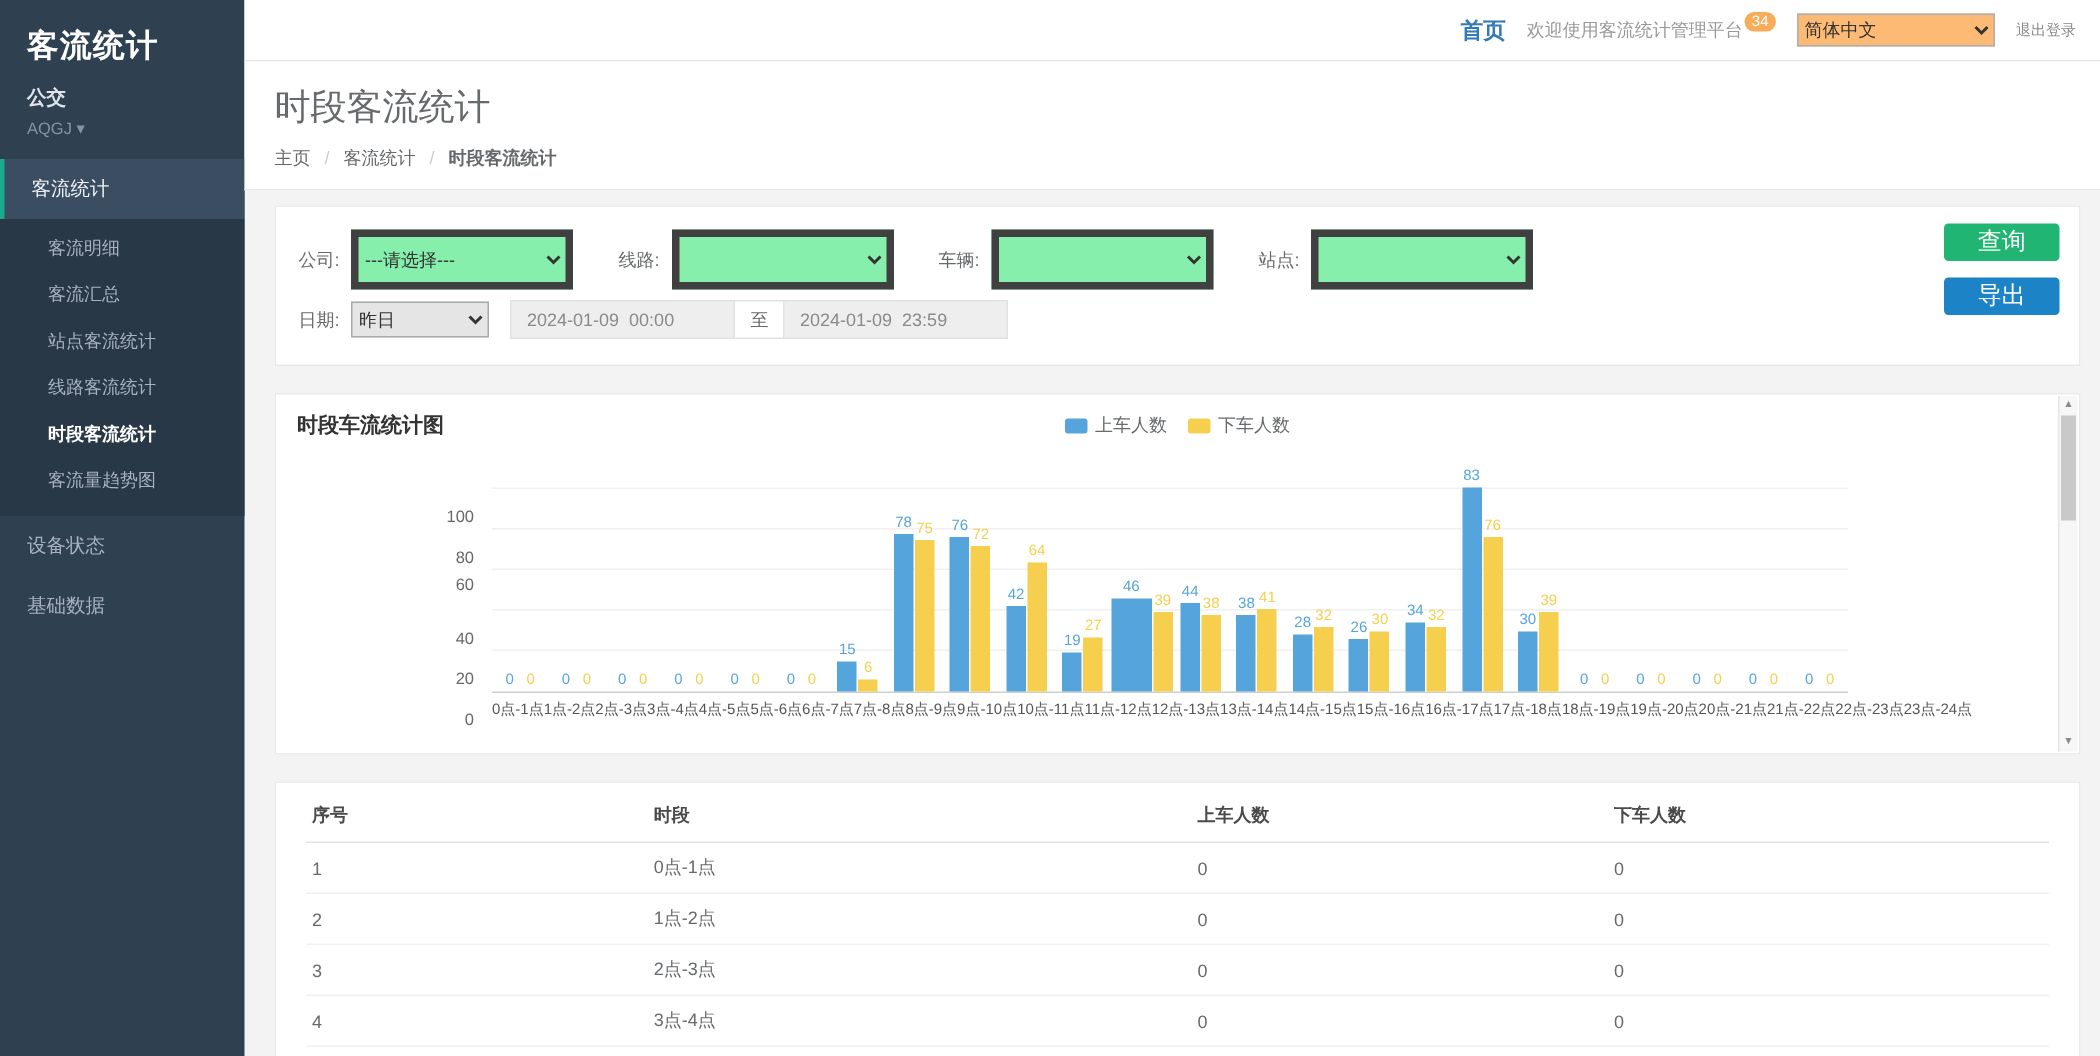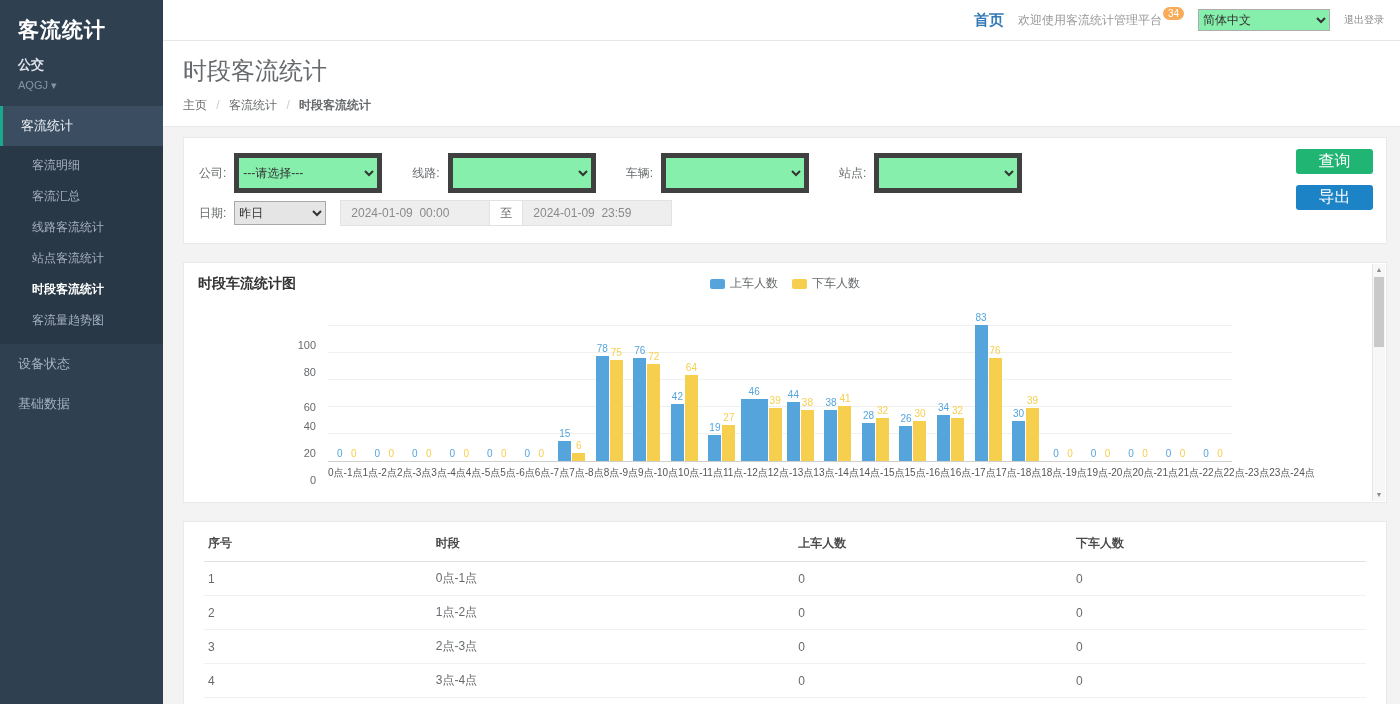--- a/index.html
+++ b/index.html
@@ -21,21 +21,21 @@
   .nav-top { padding:11px 18px; font-size:13px; color:#a7b1c2; cursor:pointer; }
   .submenu { background:#293846; padding:4px 0 8px; }
   
   .main { flex:1; display:flex; flex-direction:column; min-width:0; }
   .topbar { height:41px; background:#fff; border-bottom:1px solid #e7e7e7;
     display:flex; align-items:center; justify-content:flex-end; gap:14px; padding:0 16px; }
   .home-link { color:#337ab7; font-size:15px; font-weight:bold; cursor:pointer; }
   .welcome { color:#999; font-size:12px; }
   .badge { background:#f8ac59; color:#fff; font-size:10px; border-radius:8px; padding:1px 5px;
     position:relative; top:-7px; margin-left:1px; }
-  .lang-select { height:22px; width:132px; font-size:12px; border:1px solid #abadb3; background:#86efac; color:#333; }
+  .lang-select { height:22px; width:132px; font-size:12px; border:1px solid #abadb3; background:#fdba74; color:#333; }
   .logout { color:#888; font-size:10px; cursor:pointer; }
   .page-heading { background:#fff; padding:10px 20px 12px; border-bottom:1px solid #e7eaec; }
   .page-title { font-size:24px; font-weight:400; color:#676a6c; margin:4px 0 10px; }
   .breadcrumb { font-size:12px; color:#999; }
   .breadcrumb .crumb { color:#676a6c; cursor:pointer; }
   .breadcrumb .sep { margin:0 6px; color:#ccc; }
   .breadcrumb .crumb.current { font-weight:bold; color:#676a6c; cursor:default; }
   .content { padding:10px 13px 0 20px; flex:1; overflow:hidden; }
   .card { background:#fff; border:1px solid #e7eaec; margin-bottom:18px; }
   
@@ -94,22 +94,22 @@
     <div class="profile-org">公交</div>
     <div class="profile-code">
       <span>AQGJ</span>
       <span>▾</span>
     </div>
   </div>
   <div class="nav-parent">客流统计</div>
   <div class="submenu">
       <div class="nav-sub">客流明细</div>
       <div class="nav-sub">客流汇总</div>
+      <div class="nav-sub">站点客流统计</div>
       <div class="nav-sub">线路客流统计</div>
-      <div class="nav-sub">站点客流统计</div>
       <div class="nav-sub active">时段客流统计</div>
       <div class="nav-sub">客流量趋势图</div>
     </div>
   <div>
       <div class="nav-top">设备状态</div>
       <div class="nav-top">基础数据</div>
     </div>
 </div>
 
 <div class="main">
@@ -184,21 +184,21 @@
           <span class="legend-item">
             <span class="legend-swatch" style="background: rgb(246, 207, 78);"></span>
             <span>下车人数</span>
           </span>
         </div>
       <div class="chart-area">
         <div class="yaxis">
             <div class="ytick" style="bottom: -6px;">0</div>
             <div class="ytick" style="bottom: 21px;">20</div>
             <div class="ytick" style="bottom: 48px;">40</div>
-            <div class="ytick" style="bottom: 67px; text-align: right;">60</div>
+            <div class="ytick" style="bottom: 84px; text-align: right;">60</div>
             <div class="ytick" style="bottom: 102px;">80</div>
             <div class="ytick" style="bottom: 129px;">100</div>
           </div>
         <div class="plot">
             <div class="gridline" style="bottom: 27px;"></div>
             <div class="gridline" style="bottom: 54px;"></div>
             <div class="gridline" style="bottom: 81px;"></div>
             <div class="gridline" style="bottom: 108px;"></div>
             <div class="gridline" style="bottom: 135px;"></div>
             <div class="bar-group">

